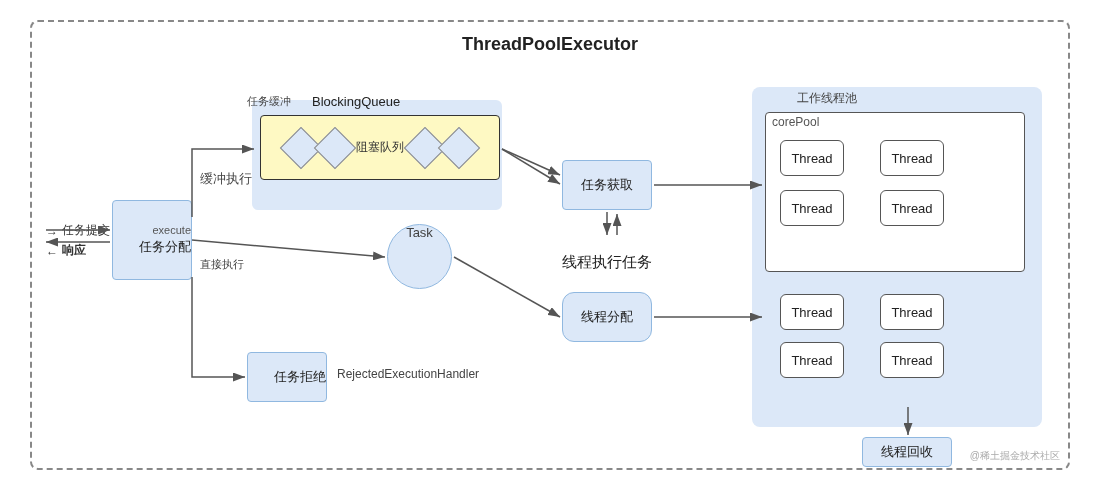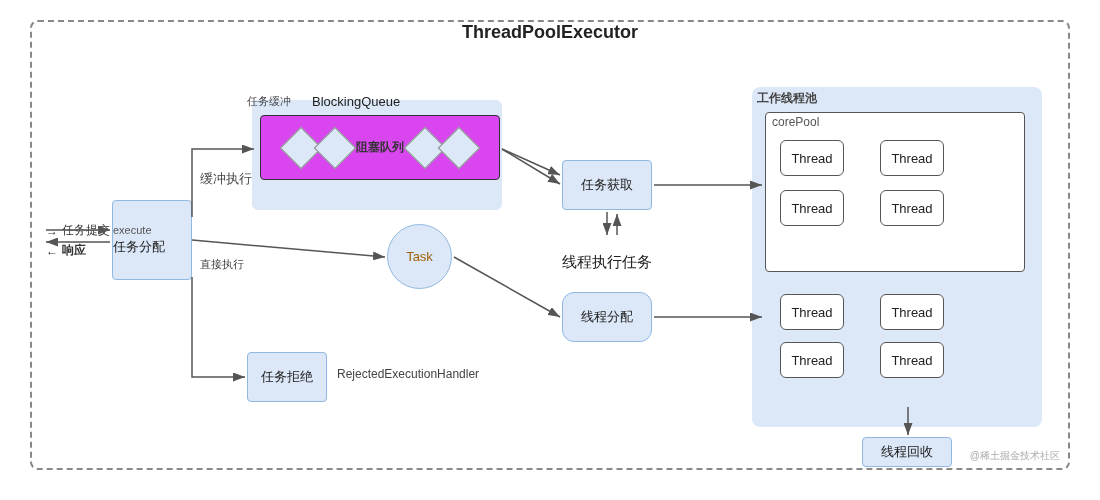--- a/index.html
+++ b/index.html
@@ -18,21 +18,21 @@
       left: 30px;
       right: 30px;
       bottom: 30px;
       border: 2px dashed #888;
       border-radius: 8px;
       background: #fff;
     }
 
     .title {
       position: absolute;
-      top: 0;
+      top: 12px;
       left: 50%;
       transform: translateX(-50%);
       font-size: 18px;
       font-weight: 600;
       color: #222;
       white-space: nowrap;
     }
     .bq-label-top {
       position: absolute;
       left: 215px;
@@ -49,28 +49,27 @@
       font-weight: 500;
     }
 
     
     .queue-box {
       position: absolute;
       left: 228px;
       top: 93px;
       width: 240px;
       height: 65px;
-      background: #d946ef;
+      background: #fef9c3;
       border: 1.5px solid #333;
       border-radius: 4px;
       display: flex;
       align-items: center;
       justify-content: center;
       gap: 4px;
-      font-weight: bold;
     }
 
     .diamond {
       width: 30px;
       height: 30px;
       background: #dce8f8;
       border: 1.5px solid #888;
       transform: rotate(45deg);
     }
     .queue-text {
@@ -114,24 +113,23 @@
     .task-circle {
       position: absolute;
       left: 355px;
       top: 202px;
       width: 65px;
       height: 65px;
       background: #dce8f8;
       border: 1.5px solid #90b8e0;
       border-radius: 50%;
       display: flex;
-      align-items: center;
-      justify-content: center;
-      font-size: 13px;
-      color: #a16207;
+      justify-content: center;
+      font-size: 13px;
+      color: #404040;
     }
 
     
     .thread-dispatch {
       position: absolute;
       left: 530px;
       top: 270px;
       width: 90px;
       height: 50px;
       background: #dce8f8;
@@ -149,21 +147,21 @@
       position: absolute;
       left: 215px;
       top: 330px;
       width: 80px;
       height: 50px;
       background: #dce8f8;
       border: 1.5px solid #90b8e0;
       border-radius: 4px;
       display: flex;
       align-items: center;
-      justify-content: center;
+      justify-content: flex-end;
       font-size: 13px;
       color: #222;
     }
     .reject-label {
       position: absolute;
       left: 305px;
       top: 345px;
       font-size: 12px;
       color: #444;
     }
@@ -173,25 +171,24 @@
       position: absolute;
       left: 720px;
       top: 65px;
       width: 290px;
       height: 340px;
       background: #dce8f8;
       border-radius: 8px;
     }
     .work-pool-label {
       position: absolute;
-      left: 725px;
+      left: 765px;
       top: 68px;
       font-size: 12px;
       color: #444;
-      font-weight: bold;
     }
 
     
     .core-pool {
       position: absolute;
       left: 733px;
       top: 90px;
       width: 260px;
       height: 160px;
       background: #fff;
@@ -328,21 +325,21 @@
   </div>
 
   <div class="task-fetch">
     <span>任务获取</span>
   </div>
 
   <div class="thread-exec">
     <span>线程执行任务</span>
   </div>
 
-  <div style="position:absolute;left:80px;top:178px;width:80px;height:80px;background:#dce8f8;border:1.5px solid #90b8e0;border-radius:4px;display:flex;align-items:flex-start;justify-content:center;flex-direction:column;">
+  <div style="position:absolute;left:80px;top:178px;width:80px;height:80px;background:#dce8f8;border:1.5px solid #90b8e0;border-radius:4px;display:flex;align-items:flex-end;justify-content:center;flex-direction:column;">
     <span style="font-size:11px;color:#555;margin-bottom:2px;">execute</span>
     <span style="font-size:13px;color:#222;">任务分配</span>
   </div>
 
   <div class="task-circle">
     <span>Task</span>
   </div>
 
   <div class="thread-dispatch">
     <span>线程分配</span>

